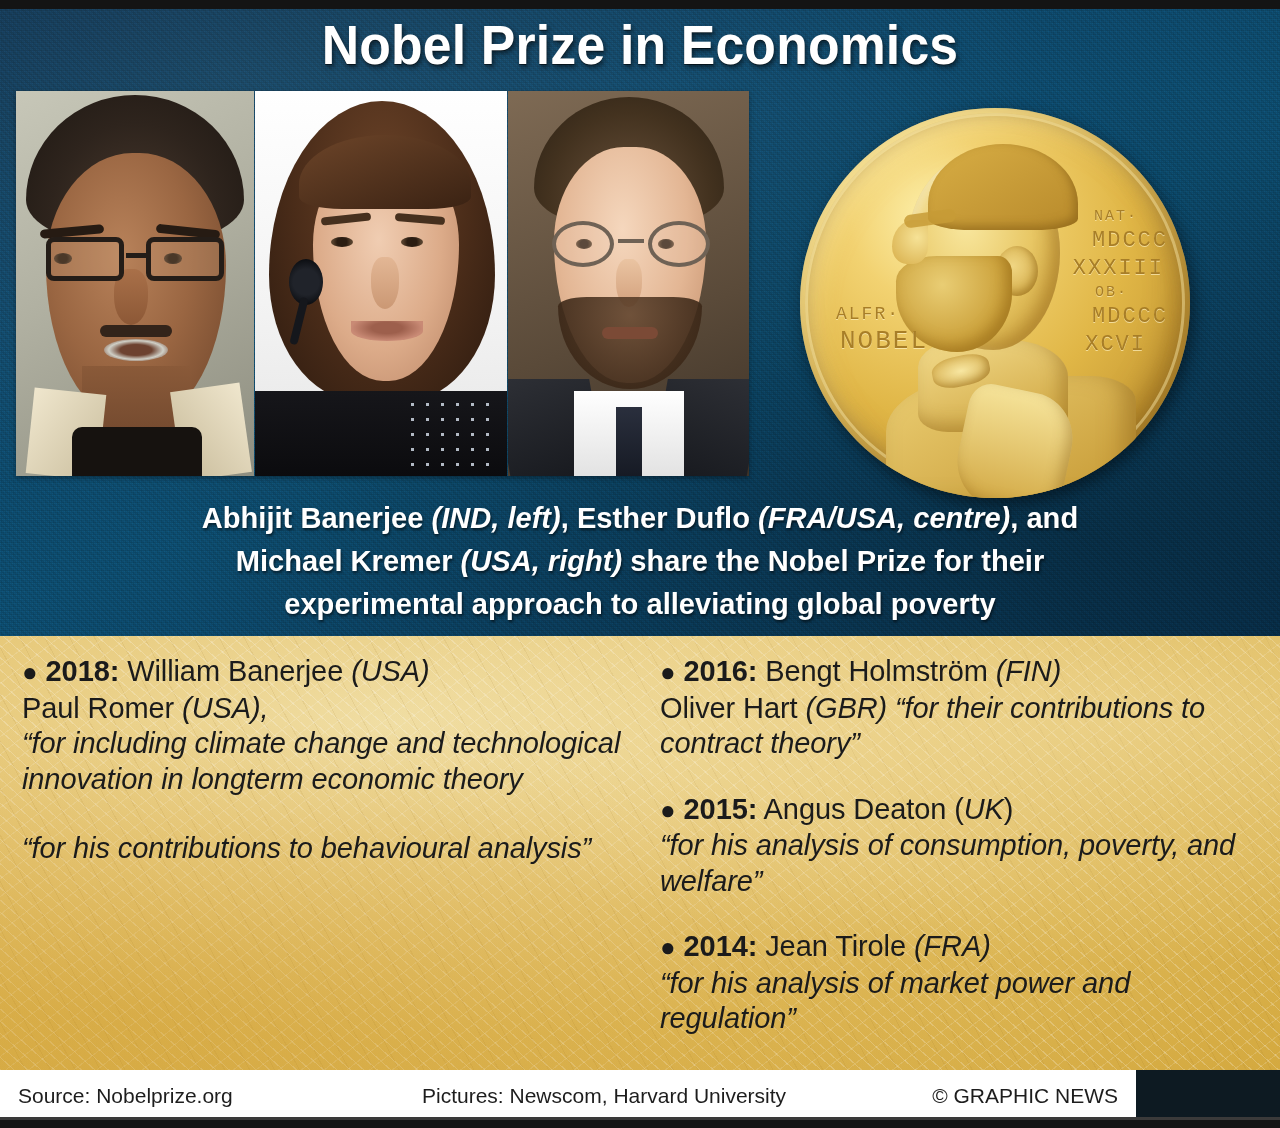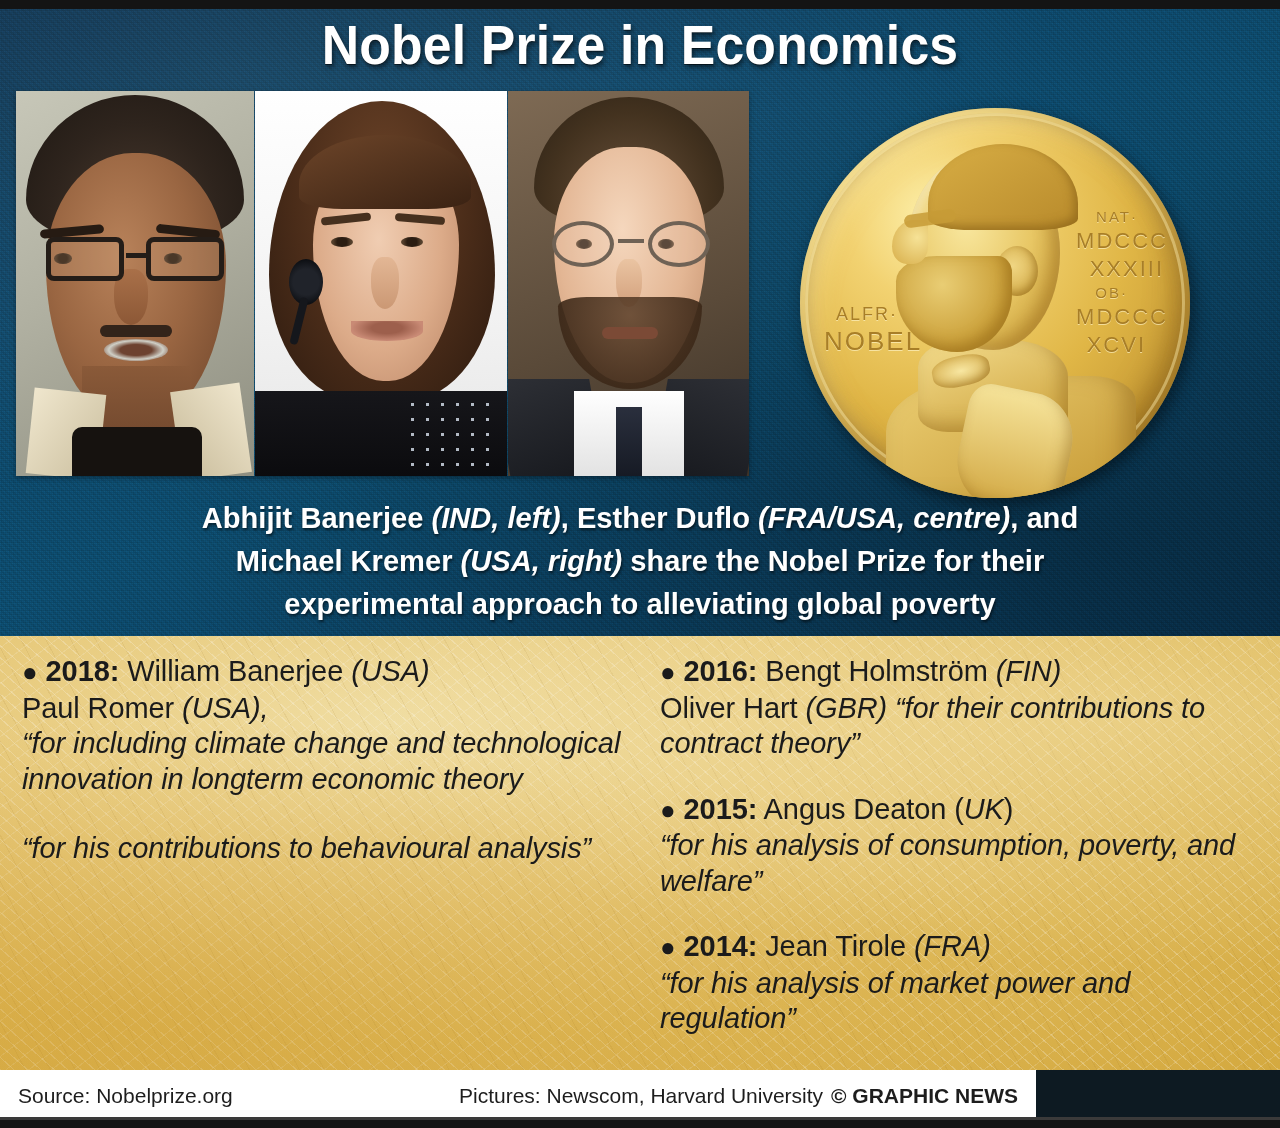--- a/index.html
+++ b/index.html
@@ -207,24 +207,24 @@
     background:linear-gradient(150deg,#eccf74,#c3952f);
     border-radius:40% 18% 0 0;
     box-shadow:inset -12px -10px 24px rgba(135,94,20,0.5); }
   .medal .lapel { position:absolute; left:160px; top:282px; width:110px; height:120px;
     background:linear-gradient(180deg,#f6e49b,#d2a843); transform:rotate(12deg);
     border-radius:20% 40% 20% 40%; box-shadow:inset -6px -6px 14px rgba(140,98,22,0.45); }
   .medal .bowtie { position:absolute; left:132px; top:248px; width:58px; height:30px;
     background:radial-gradient(ellipse,#f8e7a2,#d3a945); border-radius:40% 40% 40% 40%;
     transform:rotate(-12deg); box-shadow:inset -3px -3px 8px rgba(140,98,22,0.5); }
   .medal-txt { position:absolute; color:#a87e27;
-    font-family:Liberation Sans, sans-serif; letter-spacing:2px;
+    font-family:Liberation Mono, monospace; letter-spacing:2px;
     text-shadow:0 1px 0 rgba(255,245,200,0.65); }
   .medal .alfr { left:36px; top:196px; font-size:18px; }
-  .medal .nobel { left:24px; top:218px; font-size:26px; }
+  .medal .nobel { left:40px; top:218px; font-size:26px; }
   .medal .nat { right:52px; top:100px; font-size:15px; }
   .medal .r1 { right:22px; top:120px; font-size:22px; }
   .medal .r2 { right:26px; top:148px; font-size:22px; }
   .medal .ob { right:62px; top:176px; font-size:15px; }
   .medal .r3 { right:22px; top:196px; font-size:22px; }
   .medal .r4 { right:44px; top:224px; font-size:22px; }
 
   
   .caption {
     position:absolute; left:60px; top:496px; width:1160px;
@@ -263,33 +263,33 @@
     font-size:29px; line-height:35.5px;
     letter-spacing:-0.1px;
   }
   .entry .bullet { font-size:26px; }
   .entry b { font-weight:bold; }
   .entry i { font-style:italic; }
   .entry .quote { font-style:italic; }
 
   
   .footer {
-    position:absolute; left:0; top:1070px; width:1036px; height:58px;
+    position:absolute; left:0; top:1070px; width:1136px; height:58px;
     background:#ffffff; z-index:30;
   }
   .footer .rule {
     position:absolute; left:0; bottom:8px; width:1280px; height:3px; background:#3a3a3a;
   }
   .footer .txt {
     position:absolute; top:14px;
     font-size:21px; color:#1d1d1d; white-space:nowrap;
   }
   .footer .src { left:18px; }
-  .footer .pics { left:422px;margin-left:37px; }
-  .footer .gn { right:18px; font-weight:bold; }
+  .footer .pics { left:422px; }
+  .footer .gn { right:18px; font-weight:normal; }
   .bottomband {
     position:absolute; left:0; bottom:0; width:1280px; height:8px; background:#141414; z-index:35;
   }
 </style>
 </head>
 <body>
 
 <div id="graphic">
 
   <div class="bluepanel"></div>

